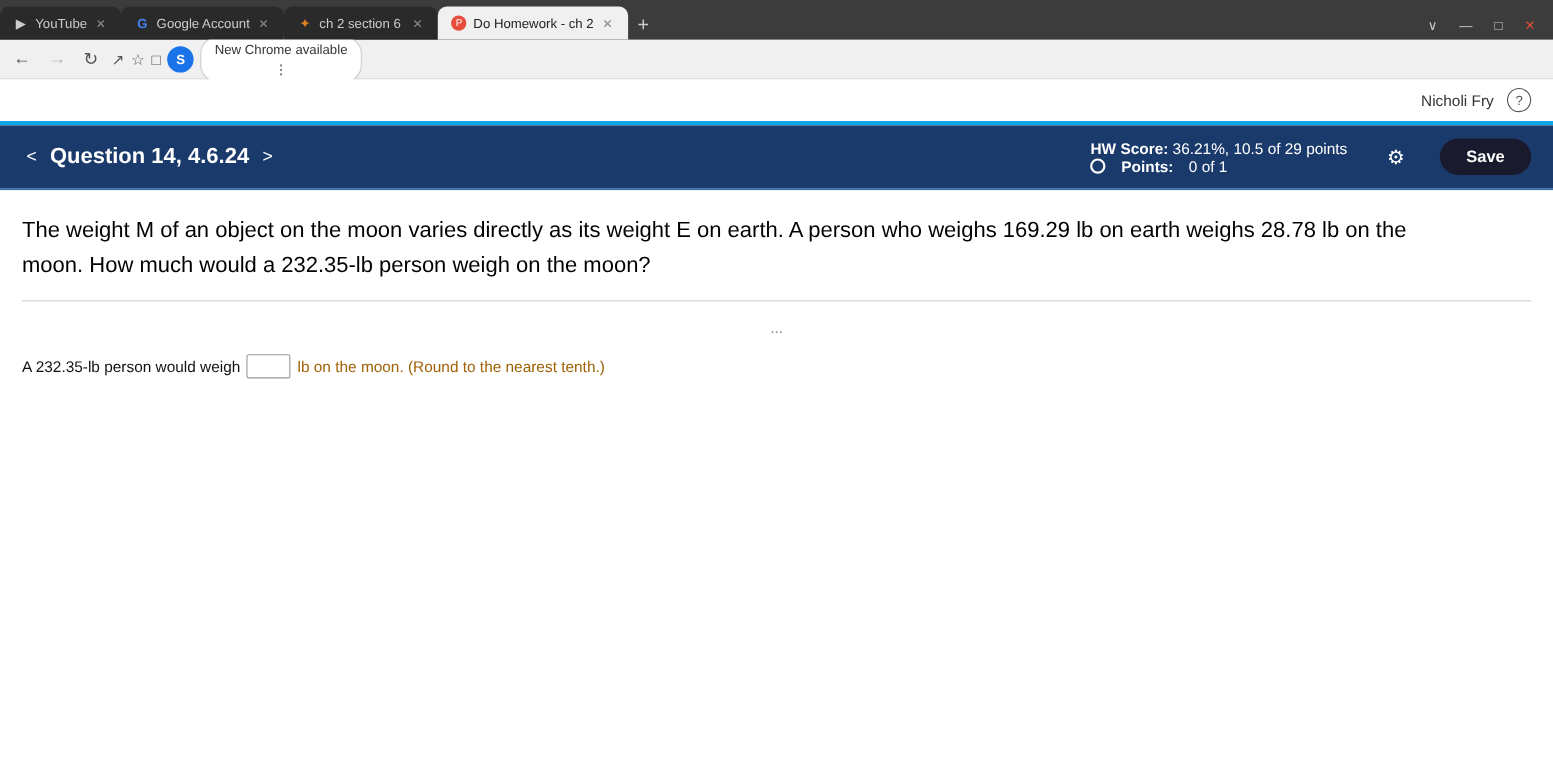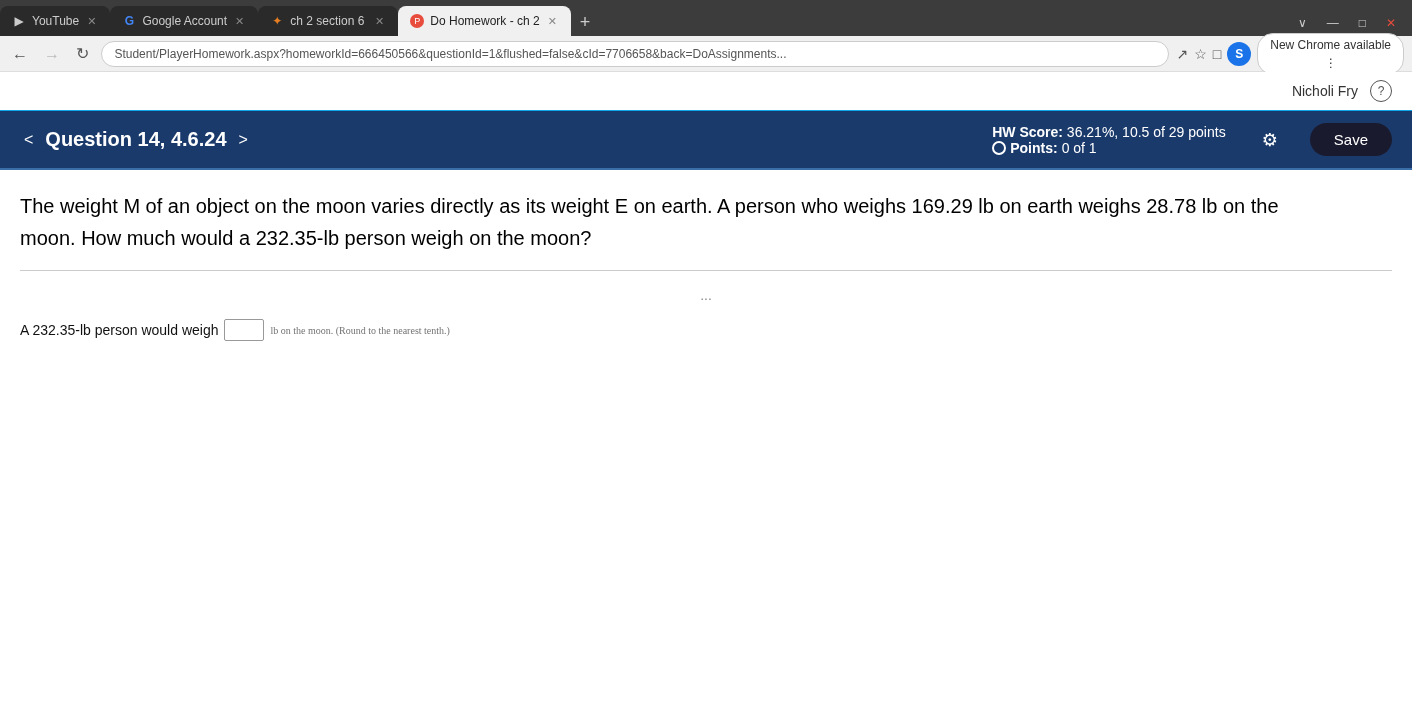--- a/index.html
+++ b/index.html
@@ -188,21 +188,21 @@
     }
 
     
     .page-header {
       background: white;
       display: flex;
       justify-content: flex-end;
       align-items: center;
       padding: 8px 20px;
       gap: 12px;
-      border-bottom: 1px solid #0ea5e9;
+      border-bottom: 4px solid #0ea5e9;
     }
 
     .user-name {
       font-size: 14px;
       color: #333;
     }
 
     .help-circle {
       width: 22px;
       height: 22px;
@@ -255,21 +255,21 @@
     .hw-score-line1 {
       font-size: 14px;
       color: #ffffff;
     }
 
     .hw-score-line2 {
       font-size: 14px;
       color: white;
       display: flex;
       align-items: center;
-      gap: 4px;
+      gap: 14px;
     }
 
     .points-circle {
       width: 14px;
       height: 14px;
       border-radius: 50%;
       border: 2px solid white;
       display: inline-block;
     }
 
@@ -280,21 +280,21 @@
       margin-left: 16px;
     }
 
     .save-btn {
       background: #1a1a2e;
       color: white;
       border: none;
       border-radius: 20px;
       padding: 8px 24px;
       font-size: 15px;
-      font-weight: normal;
+      font-weight: bold;
       cursor: pointer;
       margin-left: 12px;
     }
 
     
     .divider-line {
       border: none;
       border-top: 2px solid #3a6ea8;
       margin: 0;
     }
@@ -337,23 +337,22 @@
     .answer-input {
       width: 40px;
       height: 22px;
       border: 1px solid #999;
       border-radius: 2px;
       padding: 0 4px;
       font-size: 13px;
     }
 
     .answer-suffix {
-      color: #737373;
-      font-size: 10px;
-      font-family: Liberation Serif, serif;
+      color: #a16207;
+      font-size: 14px;
     }
   </style>
 </head>
 <body>
 
 <div class="browser-frame">
 
   <div class="tab-bar">
 
     <div class="tab" style="min-width:100px; max-width:120px;">
@@ -387,23 +386,20 @@
       <span class="win-btn">—</span>
       <span class="win-btn">□</span>
       <span class="win-btn" style="color:#e74c3c;">✕</span>
     </div>
   </div>
 
   <div class="address-bar">
     <span class="nav-btn">←</span>
     <span class="nav-btn" style="color:#bbb;">→</span>
     <span class="nav-btn">↻</span>
-    <div class="address-input">
-      <span style="font-size:12px;color:#555;">Student/PlayerHomework.aspx?homeworkId=666450566&amp;questionId=1&amp;flushed=false&amp;cId=7706658&amp;back=DoAssignments...</span>
-    </div>
     <div class="address-icons">
       <span class="addr-icon">↗</span>
       <span class="addr-icon">☆</span>
       <span class="addr-icon">□</span>
       <div class="profile-circle">S</div>
       <div class="new-chrome-btn">
         <span>New Chrome available</span>
         <span>⋮</span>
       </div>
     </div>

